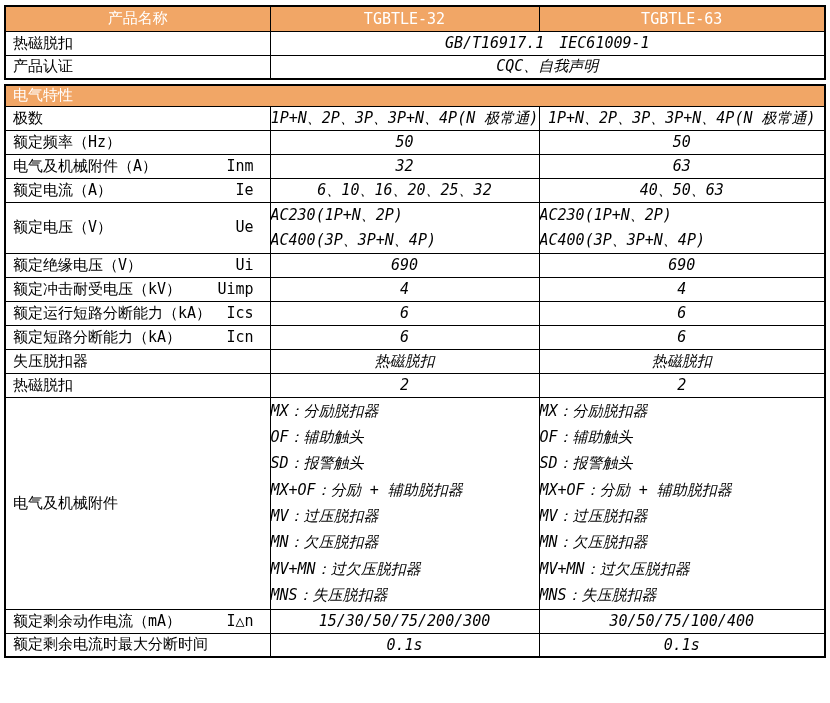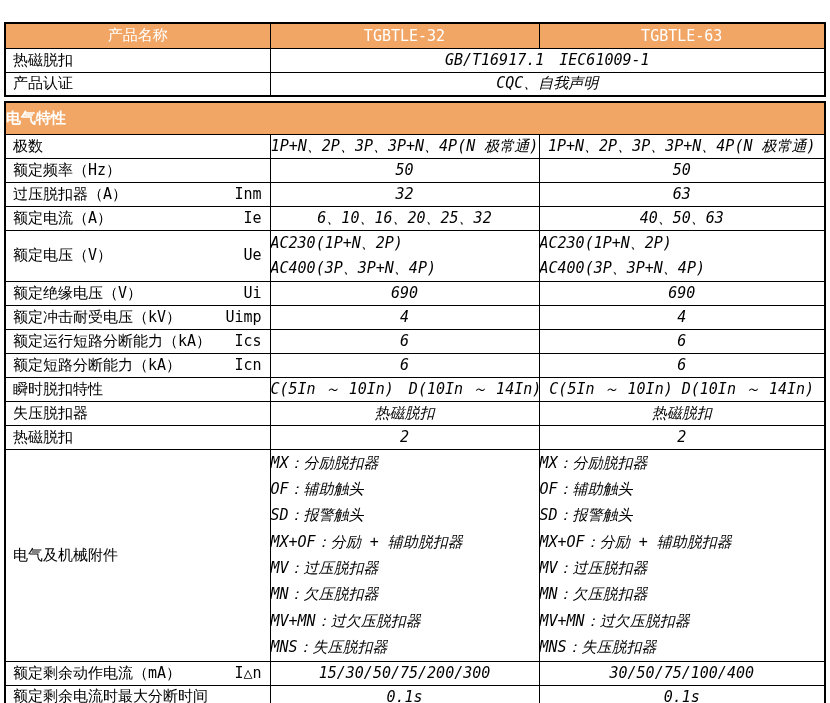--- a/index.html
+++ b/index.html
@@ -18,52 +18,52 @@
     font-family:"DejaVu Sans Mono","Liberation Mono",monospace;
     font-size:15px;
   }
   .page{padding:4px 4px 0 4px;}
   table.tbl{
     border-collapse:collapse;
     table-layout:fixed;
     width:822px;
     border:2px solid var(--border);
   }
-  .tbl-top{margin-top:18px;}
+  .tbl-top{margin-top:1px;}
   .tbl-main{margin-top:4px;}
   .tbl td{
     border:1px solid var(--border);
     height:24px;
     padding:0;
     overflow:hidden;
     vertical-align:middle;
   }
   col.c1{width:265px;}
   col.c2{width:269px;}
   tr.hdr td{
     background:var(--header-bg);
     color:var(--header-text);
     text-align:center;
     height:25px;
   }
   tr.section td{
     background:var(--header-bg);
     color:var(--header-text);
     text-align:left;
-    height:32px;
-    font-weight:bold;
+    padding-left:7px;
+    height:21px;
   }
   td.lbl{
     text-align:left;
     padding-left:7px;
     white-space:nowrap;
   }
   td.lbl .sym{
     float:right;
-    margin-right:8px;
+    margin-right:16px;
   }
   td.val{
     text-align:center;
     white-space:nowrap;
     font-style:italic;
   }
   td.val .line{
     height:25px;
     line-height:25px;
     text-align:left;
@@ -111,21 +111,21 @@
           <td class="lbl"><span>极数</span></td>
           <td class="val">1P+N、2P、3P、3P+N、4P(N 极常通)</td>
           <td class="val">1P+N、2P、3P、3P+N、4P(N 极常通)</td>
         </tr>
         <tr>
           <td class="lbl"><span>额定频率（Hz）</span></td>
           <td class="val">50</td>
           <td class="val">50</td>
         </tr>
         <tr>
-          <td class="lbl"><span class="sym">Inm</span><span>过压脱扣器（A）</span></td>
+          <td class="lbl"><span class="sym">Inm</span><span>电气及机械附件（A）</span></td>
           <td class="val">32</td>
           <td class="val">63</td>
         </tr>
         <tr>
           <td class="lbl"><span class="sym">Ie</span><span>额定电流（A）</span></td>
           <td class="val">6、10、16、20、25、32</td>
           <td class="val">40、50、63</td>
         </tr>
         <tr>
           <td class="lbl"><span class="sym">Ue</span><span>额定电压（V）</span></td>
@@ -150,25 +150,20 @@
         </tr>
         <tr>
           <td class="lbl"><span class="sym">Ics</span><span>额定运行短路分断能力（kA）</span></td>
           <td class="val">6</td>
           <td class="val">6</td>
         </tr>
         <tr>
           <td class="lbl"><span class="sym">Icn</span><span>额定短路分断能力（kA）</span></td>
           <td class="val">6</td>
           <td class="val">6</td>
-        </tr>
-        <tr>
-          <td class="lbl"><span>瞬时脱扣特性</span></td>
-          <td class="val">C(5In ～ 10In)　D(10In ～ 14In)</td>
-          <td class="val">C(5In ～ 10In) D(10In ～ 14In)</td>
         </tr>
         <tr>
           <td class="lbl"><span>失压脱扣器</span></td>
           <td class="val">热磁脱扣</td>
           <td class="val">热磁脱扣</td>
         </tr>
         <tr>
           <td class="lbl"><span>热磁脱扣</span></td>
           <td class="val">2</td>
           <td class="val">2</td>

